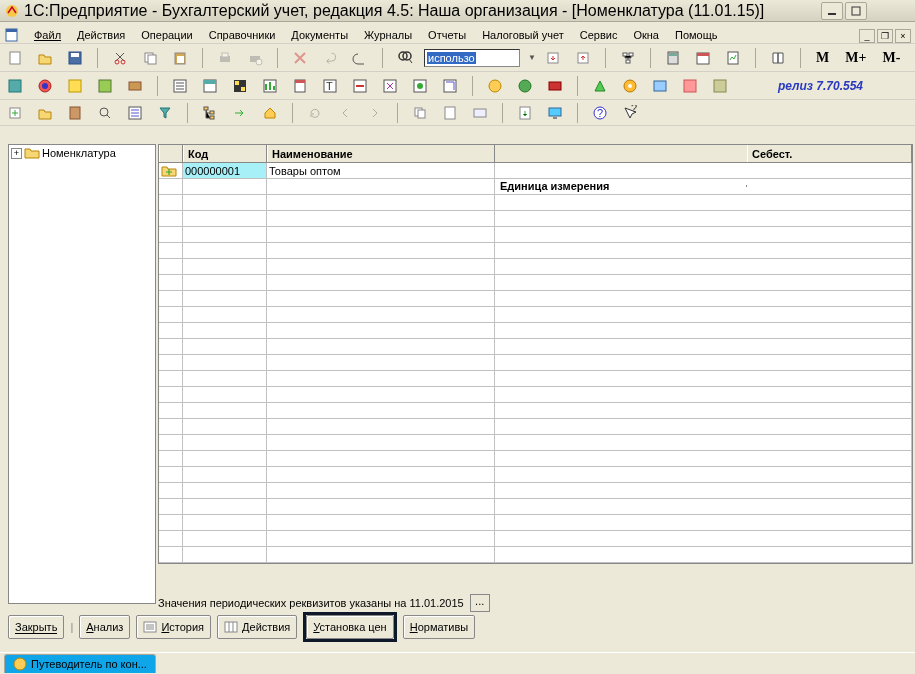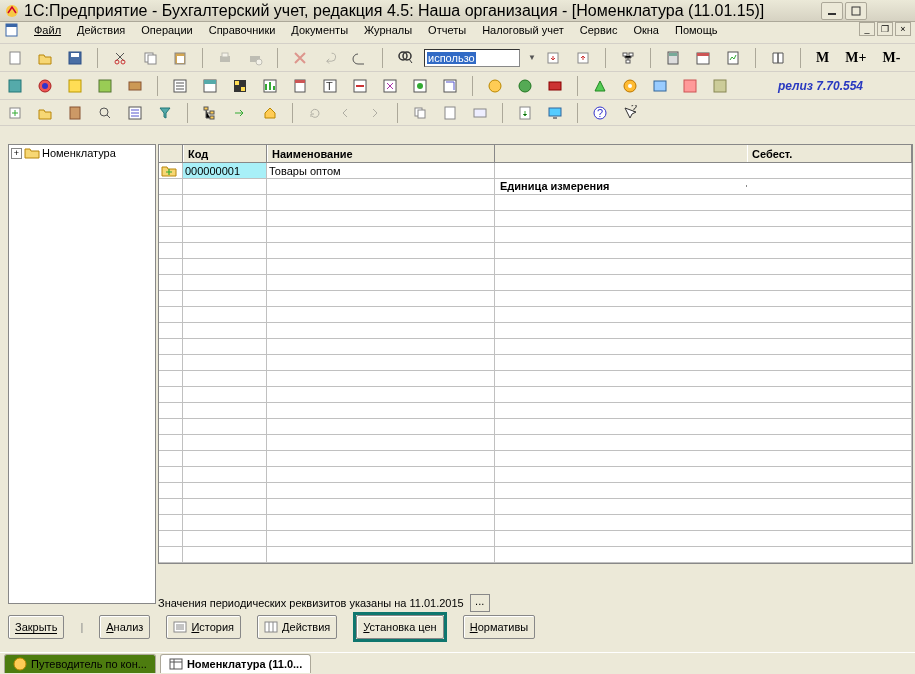--- a/index.html
+++ b/index.html
@@ -4,21 +4,21 @@
 <style>
 * { box-sizing: border-box; margin: 0; padding: 0; font-family: Tahoma, Arial, sans-serif; font-size: 11px; }
 body { background: #ece9d8; width: 915px; height: 674px; overflow: hidden; }
 
 .title-bar { background: linear-gradient(to bottom, #ebe9d8, #d6d2c2); height: 22px; display: flex; align-items: center; padding: 0 4px; border-bottom: 1px solid #aca899; }
 .title-bar .app-icon { width: 16px; height: 16px; margin-right: 4px; }
 .title-bar .title-text { flex: 1; font-size: 16px; }
 .window-controls { display: flex; gap: 2px; margin-left: 8px; }
 .window-controls .btn { width: 22px; height: 18px; background: #ece9d8; border: 1px solid #aca899; border-radius: 2px; display: flex; align-items: center; justify-content: center; cursor: pointer; }
 
-.menu-bar { background: #ece9d8; height: 22px; display: flex; align-items: flex-start; padding: 0 4px; border-bottom: 1px solid #d4d0c8; }
+.menu-bar { background: #ece9d8; height: 22px; display: flex; align-items: flex-end; padding: 0 4px; border-bottom: 1px solid #d4d0c8; }
 .menu-bar .m-icon { width: 16px; height: 16px; margin-right: 6px; }
 .menu-bar .menu-item { padding: 2px 8px; cursor: pointer; }
 .menu-bar .menu-item span.u { text-decoration: underline; }
 .menu-bar .inner-controls { margin-left: auto; display: flex; gap: 2px; }
 .menu-bar .inner-controls .ib { width: 16px; height: 14px; background: #ece9d8; border: 1px solid #aca899; display:flex; align-items:center; justify-content:center; font-size:9px; cursor:pointer;}
 
 .toolbar { background: #ece9d8; height: 28px; display: flex; align-items: center; padding: 0 4px; border-bottom: 1px solid #d4d0c8; gap: 8px; }
 .toolbar .sep { width: 1px; height: 20px; background: #aca899; margin: 0 3px; }
 .toolbar .tb-btn { width: 22px; height: 22px; display: flex; align-items: center; justify-content: center; cursor: pointer; border: 1px solid transparent; }
 .toolbar .drop { width:6px; font-size:8px; color:#555; }
@@ -41,29 +41,29 @@
 .grid-row.data .code-cell { background:#a8f0f8; }
 .col-icon { width:24px; }
 .col-code { width:84px; }
 .col-name { width:228px; }
 .col-unit { width:252px;margin-top:40px; }
 .col-cost { flex:1; }
 
 .status-line { position:absolute; left:158px; bottom:62px; right:8px; display:flex; align-items:center; gap:6px; }
 .status-line .dots-btn { width:20px; height:18px; border:1px solid #888; background:#ece9d8; text-align:center; cursor:pointer; }
 
-.bottom-buttons { position:absolute; left:8px; bottom:32px; right:8px; display:flex; gap:16px; align-items:center; }
+.bottom-buttons { position:absolute; left:8px; bottom:32px; right:8px; display:flex; gap:6px; align-items:center; }
 .bottom-buttons .bb { height:24px; background:#ece9d8; border:1px solid #888; border-radius:2px; padding:0 6px; display:flex; align-items:center; gap:4px; cursor:pointer; box-shadow:1px 1px 0 #fff inset; }
 .bottom-buttons .bb span.t::first-letter { text-decoration:underline; }
-.highlight-box { border:3px solid #0f766e; padding:0; }
+.highlight-box { border:3px solid #0f172a; padding:0; }
 
 .taskbar { position:absolute; left:0; bottom:0; right:0; height:22px; background:#ece9d8; border-top:1px solid #fff; display:flex; align-items:center; padding:0 4px; gap:4px;}
 .taskbar .tab { background:#ece9d8; border:1px solid #aca899; border-bottom:none; border-radius:3px 3px 0 0; padding:2px 8px; display:flex; align-items:center; gap:4px; cursor:pointer;}
 .taskbar .tab.active { background:#fff; }
-.taskbar .tab.inactive { background:#4d7c0f; }
+.taskbar .tab.inactive { background:#0ea5e9; }
 
 svg { display:block; }
 </style>
 </head>
 <body>
 
 <div class="title-bar">
   <span class="app-icon">
     <svg width="16" height="16">
         <circle cx="8" cy="8" r="6" fill="#f7c843"></circle>
@@ -739,22 +739,13 @@
 
 <div class="taskbar">
   <div class="tab inactive">
     <span>
         <svg width="14" height="14">
           <circle cx="7" cy="7" r="6" fill="#fc5" stroke="#b80"></circle>
         </svg>
       </span>
     <span>Путеводитель по кон...</span>
   </div>
-  <div class="tab active">
-    <span>
-        <svg width="14" height="14">
-          <rect x="1" y="2" width="12" height="10" fill="#fff" stroke="#555"></rect>
-          <path d="M1 5h12M5 2v10" stroke="#555"></path>
-        </svg>
-      </span>
-    <b><span>Номенклатура  (11.0...</span></b>
-  </div>
 </div>
 
 </body></html>

